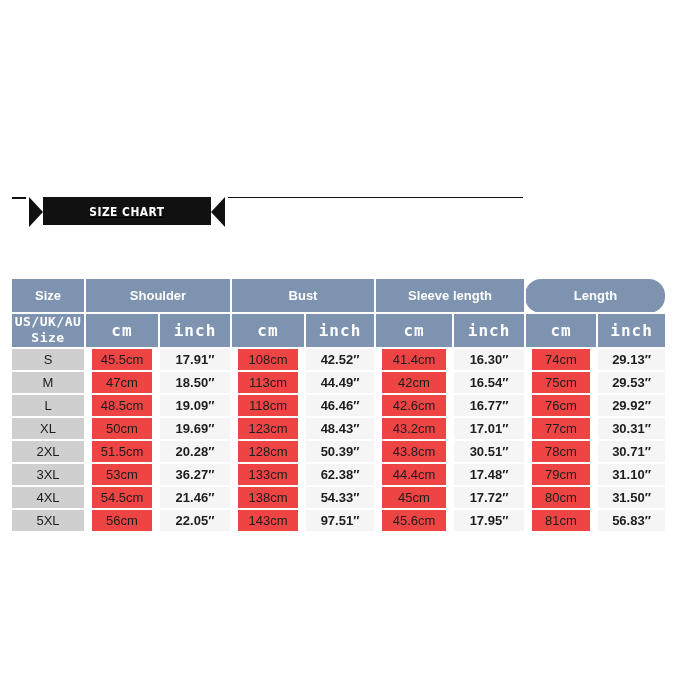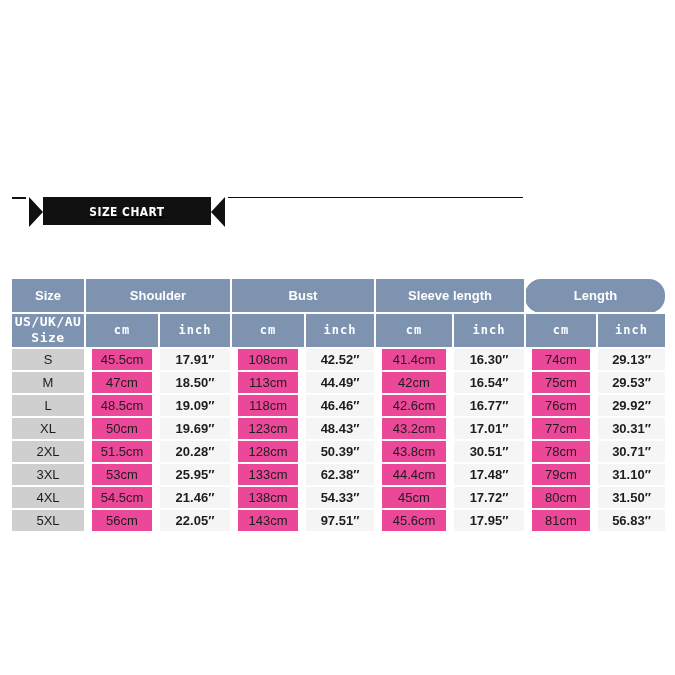--- a/index.html
+++ b/index.html
@@ -109,21 +109,21 @@
     border-right: 2px solid #ffffff;
     border-bottom: 2px solid #ffffff;
   }
   .hdr-group th:last-child { border-right: none; border-radius: 16px; }
 
   
   .hdr-unit th {
     background: #7d93b0;
     color: #ffffff;
     font-family: "DejaVu Sans Mono", "Liberation Mono", monospace;
-    font-size: 12px;
+    font-size: 16px;
     font-weight: 700;
     height: 29px;
     letter-spacing: 1px;
     border-right: 2px solid #ffffff;
     border-bottom: 2px solid #ffffff;
   }
   .hdr-unit th:last-child { border-right: none; }
   .hdr-unit th.size-stack {
     letter-spacing: 0.5px;
     line-height: 1.25;
@@ -145,21 +145,21 @@
     line-height: 21px;
   }
 
   
   td.c-size .cell-inner {
     background: #cfcfcf;
     margin: 0 0 2px 0;
   }
   
   td.c-cm .cell-inner {
-    background: #ec4899;
+    background: #ef4444;
     margin: 0 6px 2px 6px;
   }
   
   td.c-inch .cell-inner {
     background: #f5f5f5;
     margin: 0 0 2px 0;
     font-weight: bold;
   }
 
   td.c-size, td.c-cm, td.c-inch {
@@ -364,21 +364,21 @@
           </td>
         </tr>
         <tr>
           <td class="c-size">
             <span class="cell-inner">3XL</span>
           </td>
           <td class="c-cm">
             <span class="cell-inner">53cm</span>
           </td>
           <td class="c-inch">
-            <span class="cell-inner">25.95″</span>
+            <span class="cell-inner">36.27″</span>
           </td>
           <td class="c-cm">
             <span class="cell-inner">133cm</span>
           </td>
           <td class="c-inch">
             <span class="cell-inner">62.38″</span>
           </td>
           <td class="c-cm">
             <span class="cell-inner">44.4cm</span>
           </td>

